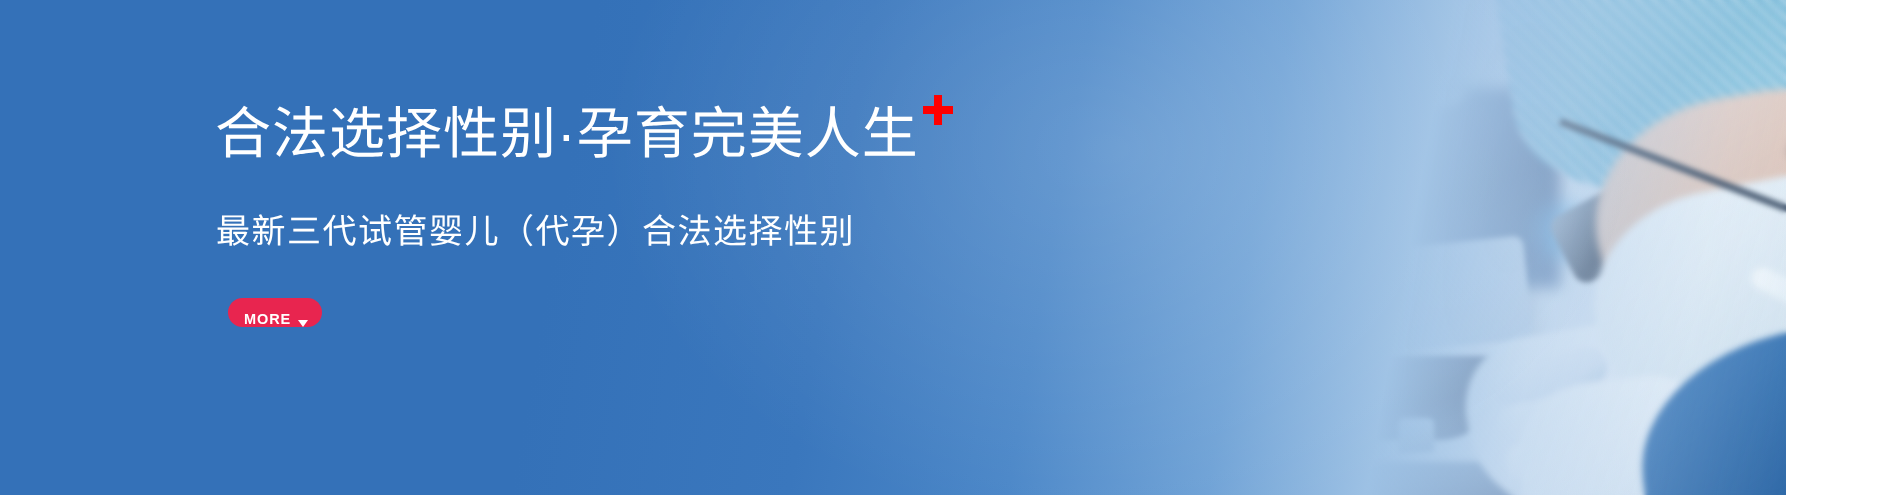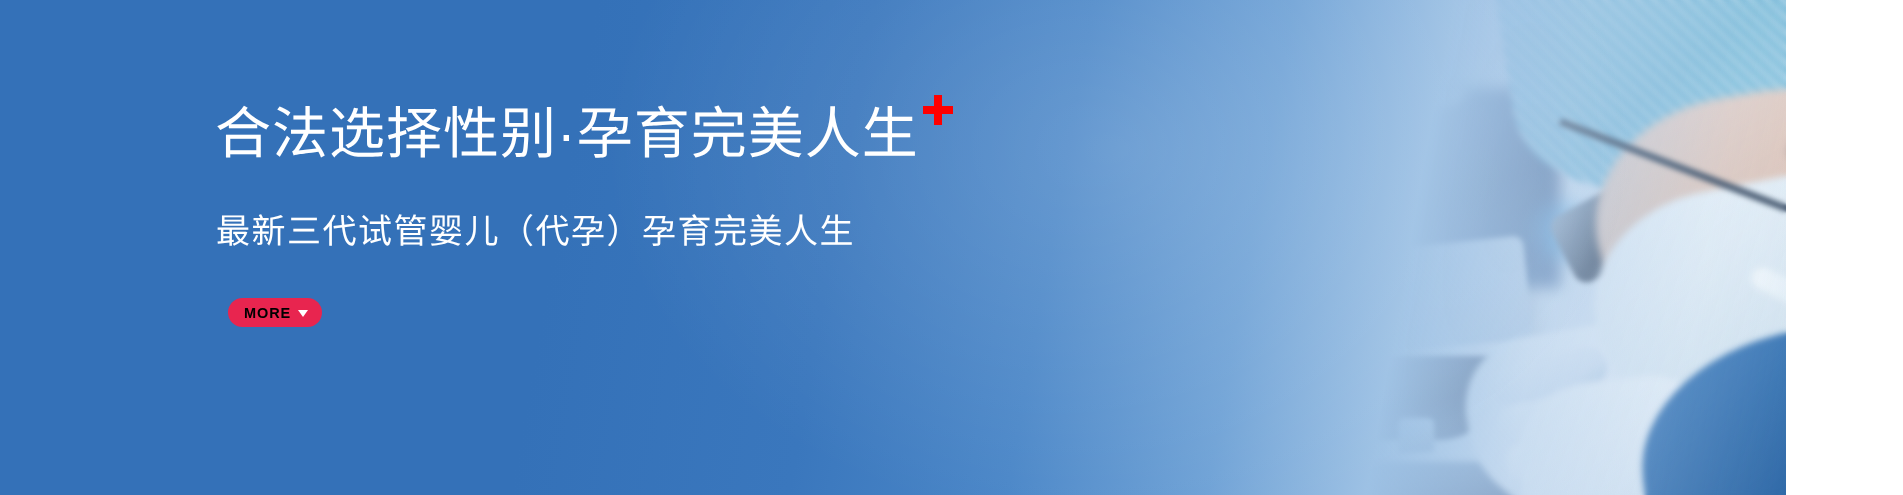--- a/index.html
+++ b/index.html
@@ -319,28 +319,28 @@
     letter-spacing: 1.5px;
     white-space: nowrap;
     font-weight: 400;
   }
 
   .more-btn {
     position: absolute;
     left: 228px;
     top: 298px;
     display: inline-flex;
-    align-items: center;
+    align-items: flex-end;
     gap: 7px;
     height: 29px;
     padding: 0 14px 0 16px;
     border: none;
     border-radius: 15px;
     background: #e8254f;
-    color: #000000;
+    color: #ffffff;
     font-family: inherit;
     font-size: 14.5px;
     font-weight: 700;
     letter-spacing: .9px;
     cursor: pointer;
   }
   .more-btn .caret {
     display: inline-block;
     width: 0; height: 0;
     border-left: 5px solid transparent;
@@ -397,21 +397,21 @@
   <div class="copy">
 
     <div class="headline">
       <span>合法选择性别·孕育完美人生</span><span class="cross-icon">
         <svg width="30" height="30" viewBox="0 0 30 30" aria-hidden="true">
           <path d="M11 0 h8 v11 h11 v8 h-11 v11 h-8 v-11 h-11 v-8 h11 z" fill="#ff0000"></path>
         </svg>
       </span>
     </div>
 
-    <div class="subhead">最新三代试管婴儿（代孕）孕育完美人生</div>
+    <div class="subhead">最新三代试管婴儿（代孕）合法选择性别</div>
 
     <button class="more-btn">
       <span>MORE</span>
       <span class="caret"></span>
     </button>
 
   </div>
 </div>
 
 </body></html>

